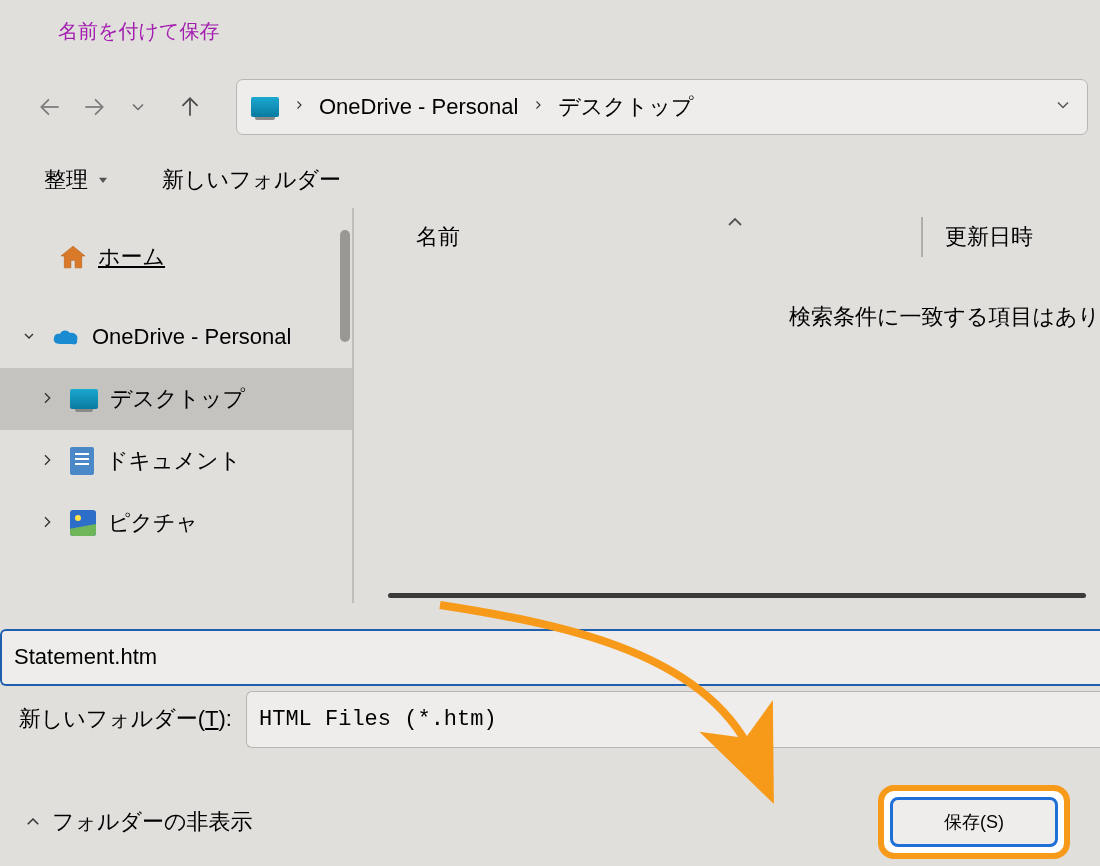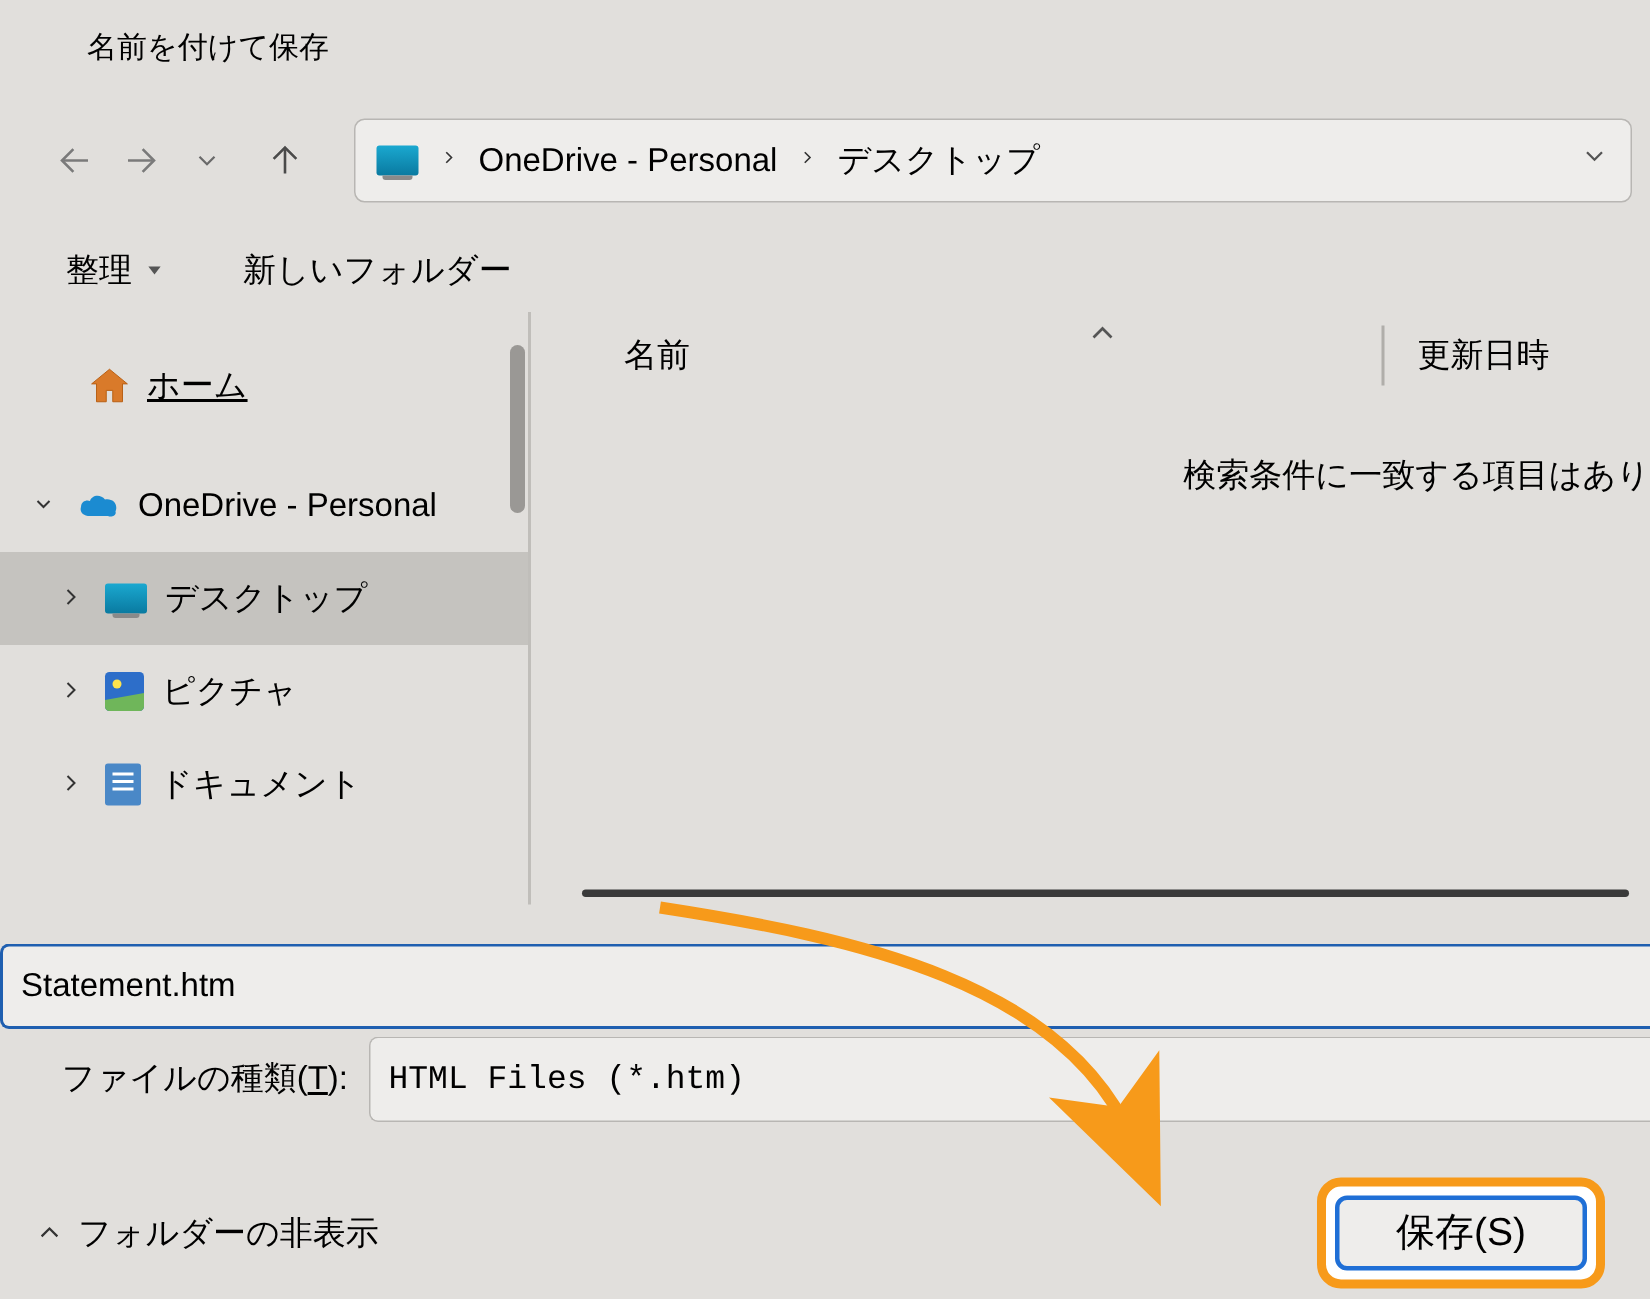--- a/index.html
+++ b/index.html
@@ -12,21 +12,21 @@
     position: relative;
   }
 
   
   .titlebar {
     height: 62px;
     display: flex;
     align-items: center;
     padding-left: 58px;
     font-size: 20px;
-    color: #000000;
+    color: #a21caf;
     background: #e1dfdc;
   }
 
   
   .nav-row {
     height: 90px;
     display: flex;
     align-items: center;
     padding: 0 12px 0 28px;
     background: #e1dfdc;
@@ -290,21 +290,21 @@
     border:6px solid #f79a1a;
     border-radius:16px;
     background:#fff;
     margin-right:26px;
   }
   .btn{
     min-width:168px;
     height:50px;
     border-radius:8px;
     display:flex;align-items:center;justify-content:center;
-    font-size:26px;
+    font-size:18px;
     background:#eeedeb;
     border:1px solid #b0aeaa;
     color:#000;
   }
   .btn.primary{
     border:3px solid #1f6fd6;
     background:#eeedeb;
   }
 
   
@@ -420,32 +420,32 @@
       <span class="desktop-icon"></span>
       <span>デスクトップ</span>
     </div>
 
     <div class="tree-item child">
       <span class="expander">
         <svg width="16" height="16" viewBox="0 0 24 24" fill="none" stroke="#333" stroke-width="2">
             <polyline points="9 5 16 12 9 19"></polyline>
           </svg>
       </span>
-      <span class="pics-icon"></span>
-      <span>ピクチャ</span>
+      <span class="docs-icon"></span>
+      <span>ドキュメント</span>
     </div>
 
     <div class="tree-item child">
       <span class="expander">
         <svg width="16" height="16" viewBox="0 0 24 24" fill="none" stroke="#333" stroke-width="2">
             <polyline points="9 5 16 12 9 19"></polyline>
           </svg>
       </span>
-      <span class="docs-icon"></span>
-      <span>ドキュメント</span>
+      <span class="pics-icon"></span>
+      <span>ピクチャ</span>
     </div>
 
     <div class="scroll-thumb"></div>
   </div>
 
   <div class="divider-v"></div>
 
   <div class="filearea">
     <div class="columns-header">
       <span class="sort-caret">
@@ -469,21 +469,21 @@
 </div>
 
 <div class="form-area">
   <div class="form-row">
     <div class="form-field">
       <span>Statement.htm</span>
     </div>
   </div>
   <div class="form-row">
     <div class="form-label">
-      <span>ファイルの種類(</span><span class="underline">T</span><span>):</span>
+      <span>新しいフォルダー(</span><span class="underline">T</span><span>):</span>
     </div>
     <div class="form-field noblue">
       <span>HTML Files (*.htm)</span>
     </div>
   </div>
 </div>
 
 <div class="footer">
   <div class="hide-folders">
     <svg width="18" height="18" viewBox="0 0 24 24" fill="none" stroke="#333" stroke-width="2">

